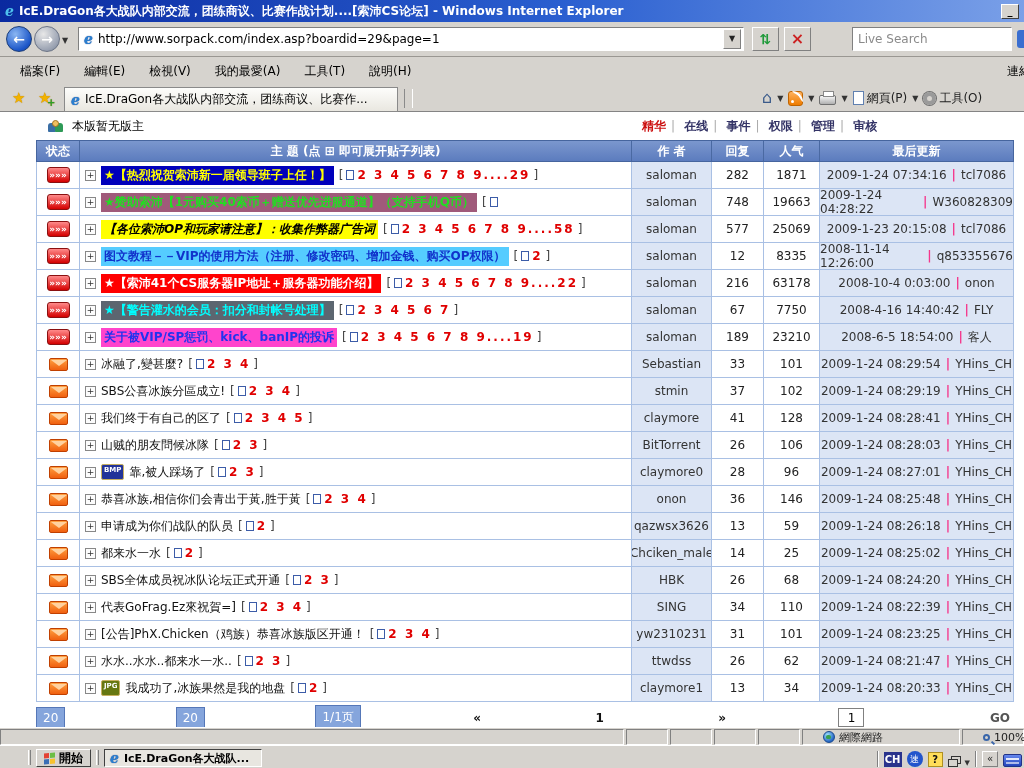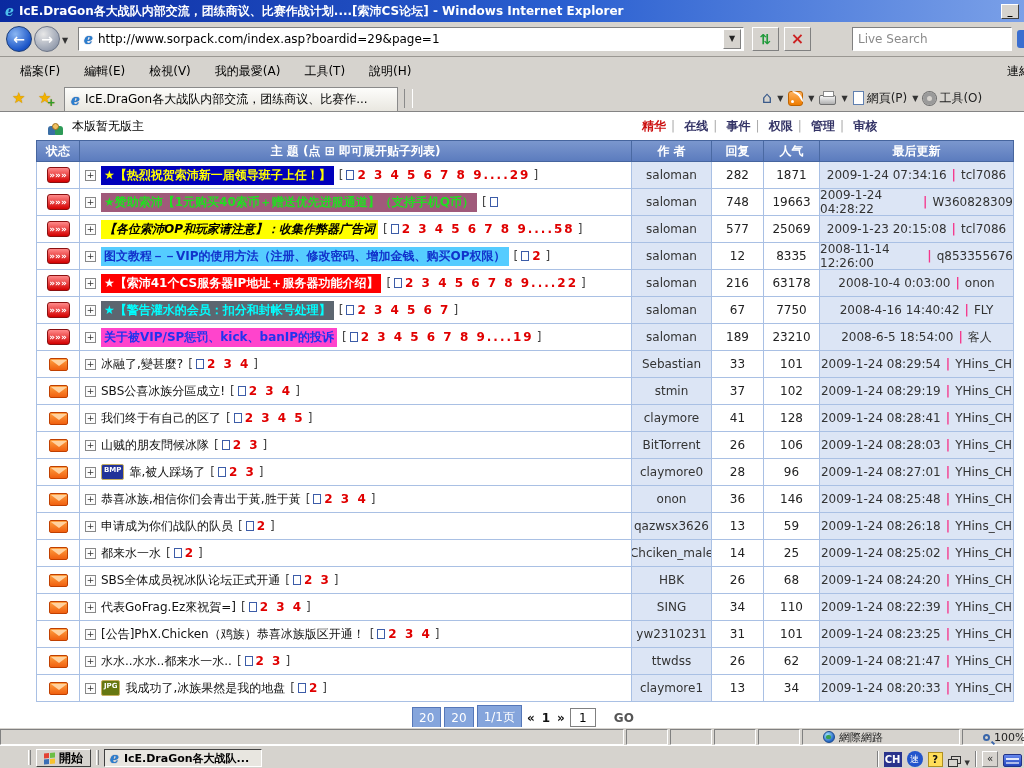--- a/index.html
+++ b/index.html
@@ -58,21 +58,21 @@
   .rss::after{content:"";position:absolute;left:3px;bottom:3px;width:7px;height:7px;border:2px solid transparent;
     border-top-color:#fff;border-right-color:#fff;border-radius:0 100% 0 0}
   .printer{position:relative;width:17px;height:10px;margin-top:4px;background:linear-gradient(#f8f8f8,#b0b0b0);
     border:1px solid #707070;border-radius:2px}
   .printer::before{content:"";position:absolute;left:3px;top:-5px;width:9px;height:4px;background:#fff;border:1px solid #888}
   .pagedoc{width:11px;height:14px;background:#fff;border:1px solid #6080b0}
   .gear{width:13px;height:13px;border:4px solid #9a9a9a;border-radius:50%;box-shadow:0 0 0 1px #6f6f6f}
 
   
   .content{top:112px;height:615px;background:#fff;overflow:hidden}
-  .modrow{position:absolute;left:48px;top:6px;display:flex;align-items:flex-end;gap:7px;color:#000;font-size:12px}
+  .modrow{position:absolute;left:48px;top:6px;display:flex;align-items:flex-start;gap:7px;color:#000;font-size:12px}
   .grp-icon{position:relative;width:17px;height:14px}
   .grp-icon i{position:absolute;bottom:0;width:8px;height:9px;border-radius:3px 3px 1px 1px}
   .grp-icon i.a{left:0;background:#3a6ea5}
   .grp-icon i.b{left:7px;background:#2e9a57}
   .grp-icon i.c{left:4px;bottom:5px;width:7px;height:7px;border-radius:50%;background:#f0c060;border:1px solid #a07020}
   .toplinks{position:absolute;left:642px;top:6px;width:400px;white-space:nowrap;font-weight:bold;font-size:12px}
   .toplinks .sep{color:#aaa;font-weight:normal;margin:0 5px}
   .lnk{color:#333366}
   .lnk.hotred{color:#cc1111}
 
@@ -109,21 +109,21 @@
     font-size:7px;font-weight:bold;color:#fff;line-height:11px}
   .ttl{white-space:nowrap;color:#111}
   .ttl.hl{font-weight:bold;padding:1px 3px}
   .pages{display:inline-flex;align-items:center;gap:3px}
   .pbr{color:#444}
   .pageico{width:8px;height:10px;border:1px solid #3c5ca8;background:#fff;flex:none}
   .pnums{color:#e00000;font-weight:bold;letter-spacing:2px}
   .usep{color:#f5368c;font-weight:bold}
   .utime,.uposter{color:#333}
 
-  .pagination{position:absolute;left:36px;top:593px;width:978px;display:flex;justify-content:center;
+  .pagination{position:absolute;left:36px;top:593px;width:978px;display:flex;justify-content:space-between;
     align-items:center;gap:3px;padding-right:4px}
   .pgbox{background:#85a5dc;color:#fff;border:1px solid #5577b8;padding:3px 6px;font-size:12px}
   .pgnav{color:#111;font-weight:bold;margin:0 2px}
   .pginput{width:26px;height:19px;border:1px solid #808080;font-size:12px;text-align:center;font-family:"DejaVu Sans",sans-serif}
   .pggo{color:#555;font-weight:bold;margin-left:15px}
 
   
   .statusbar{top:727px;height:18px;background:#d6d3ce;border-top:1px solid #fff;display:flex;align-items:stretch;padding-top:1px}
   .pane{border:1px solid;border-color:#808080 #fff #fff #808080;margin-right:2px;display:flex;align-items:center;
     gap:4px;padding:0 20px;font-size:11px;color:#222}

